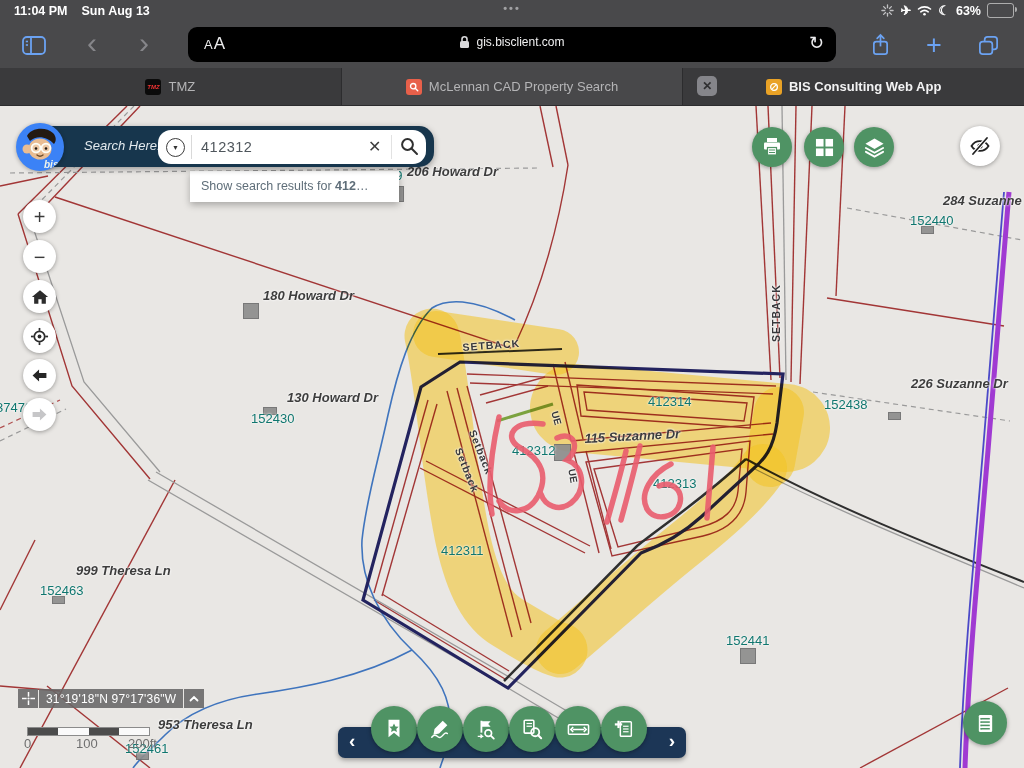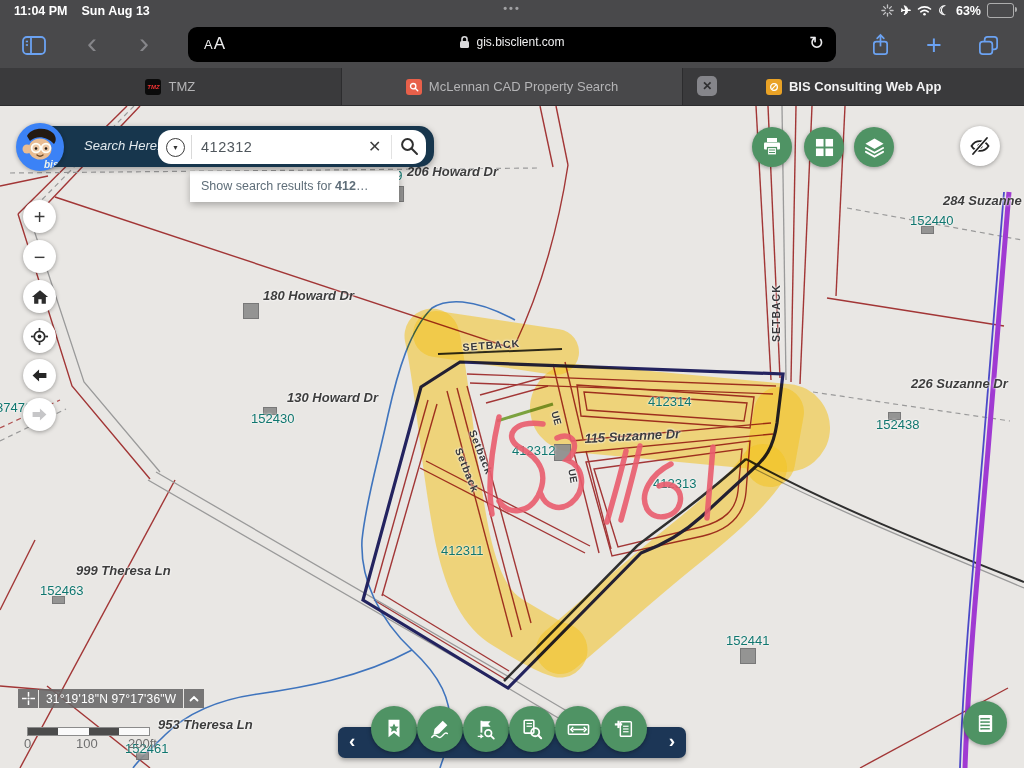--- a/index.html
+++ b/index.html
@@ -200,21 +200,21 @@
       <span class="mlbl addr-lbl" style="left: 911px; top: 376px;">226 Suzanne Dr</span>
       <span class="mlbl addr-lbl" style="left: 584px; top: 431px; transform: rotate(-3deg);">115 Suzanne Dr</span>
       <span class="mlbl pid-lbl" style="left: 648px; top: 394px;">412314</span>
       <span class="mlbl pid-lbl" style="left: 512px; top: 443px;">412312</span>
       <span class="mlbl pid-lbl" style="left: 653px; top: 476px;">412313</span>
       <span class="mlbl pid-lbl" style="left: 441px; top: 543px;">412311</span>
       <span class="mlbl pid-lbl" style="left: 251px; top: 411px;">152430</span>
       <span class="mlbl pid-lbl" style="left: 40px; top: 583px;">152463</span>
       <span class="mlbl pid-lbl" style="left: 726px; top: 633px;">152441</span>
       <span class="mlbl pid-lbl" style="left: 910px; top: 213px;">152440</span>
-      <span class="mlbl pid-lbl" style="left: 876px; top: 397px; margin-top: 20px;">152438</span>
+      <span class="mlbl pid-lbl" style="left: 824px; top: 397px;">152438</span>
       <span class="mlbl pid-lbl" style="left: 125px; top: 741px;">152461</span>
       <span class="mlbl pid-lbl" style="left: 388px; top: 168px;">29</span>
       <span class="mlbl pid-lbl" style="left: -4px; top: 400px;">37479</span>
       <span class="mlbl sb-lbl" style="left: 462px; top: 341px; transform: rotate(-4deg);">SETBACK</span>
       <span class="mlbl sb-lbl" style="left: 770px; top: 342px; transform: rotate(-90deg);">SETBACK</span>
       <span class="mlbl sb-lbl" style="left: 478px; top: 428px; transform: rotate(68deg);">Setback</span>
       <span class="mlbl sb-lbl" style="left: 464px; top: 446px; transform: rotate(68deg);">Setback</span>
       <span class="mlbl ue-lbl" style="left: 560px; top: 410px; transform: rotate(75deg);">UE</span>
       <span class="mlbl ue-lbl" style="left: 577px; top: 468px; transform: rotate(80deg);">UE</span>
     </div>

